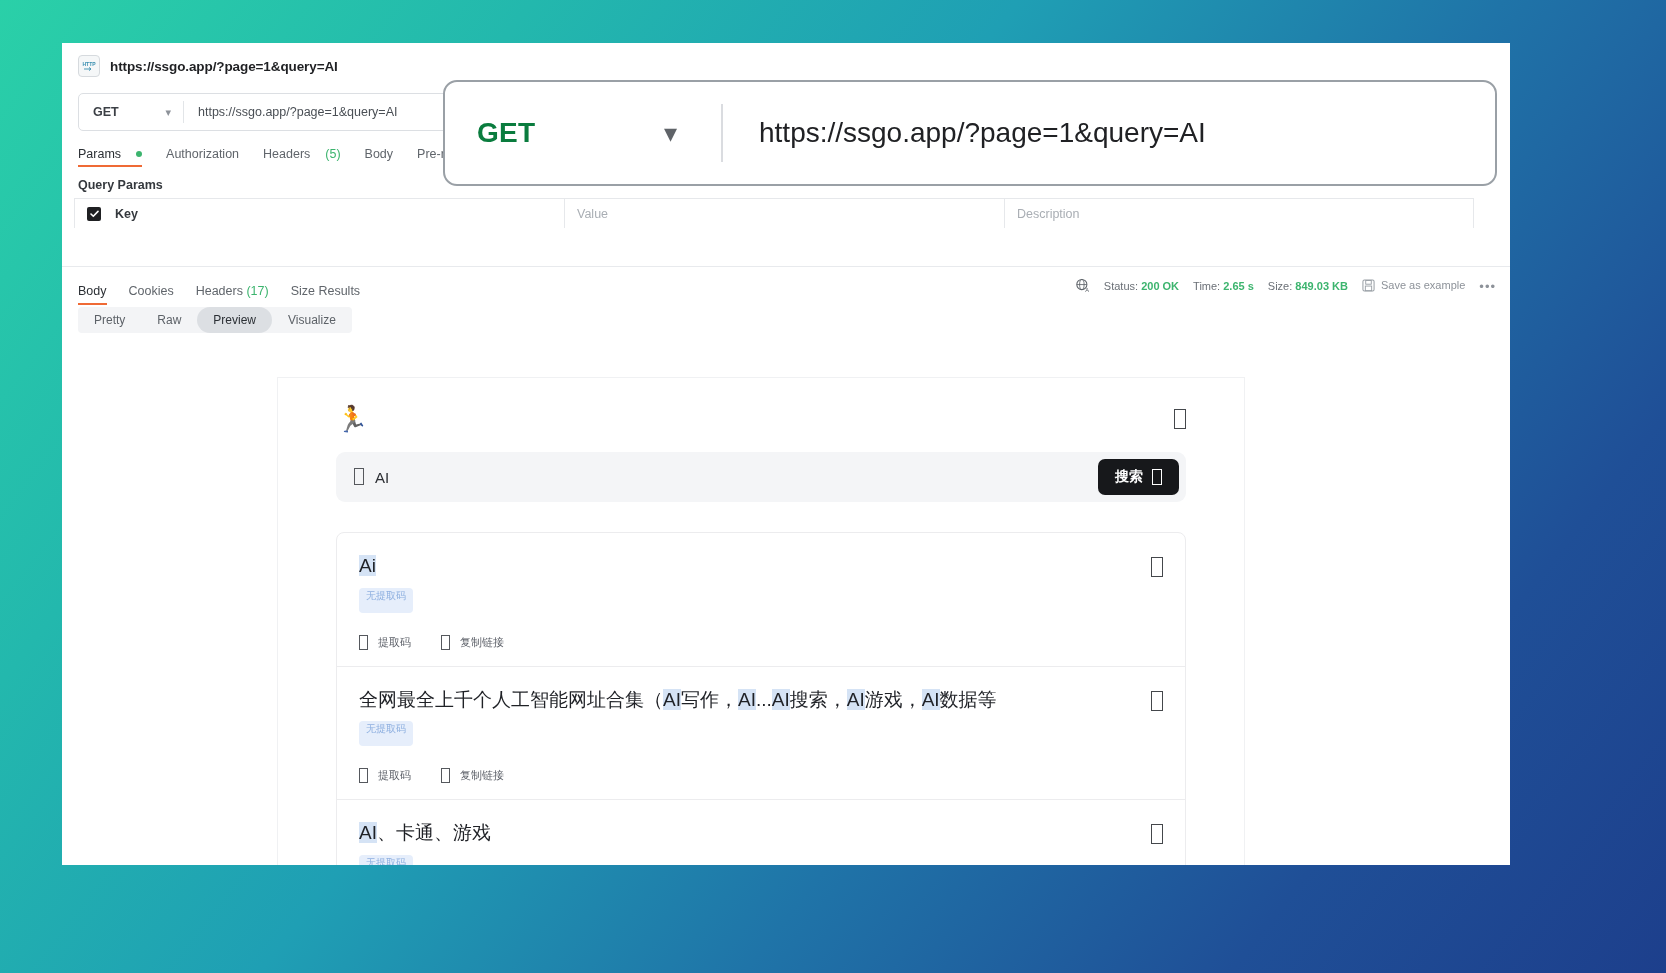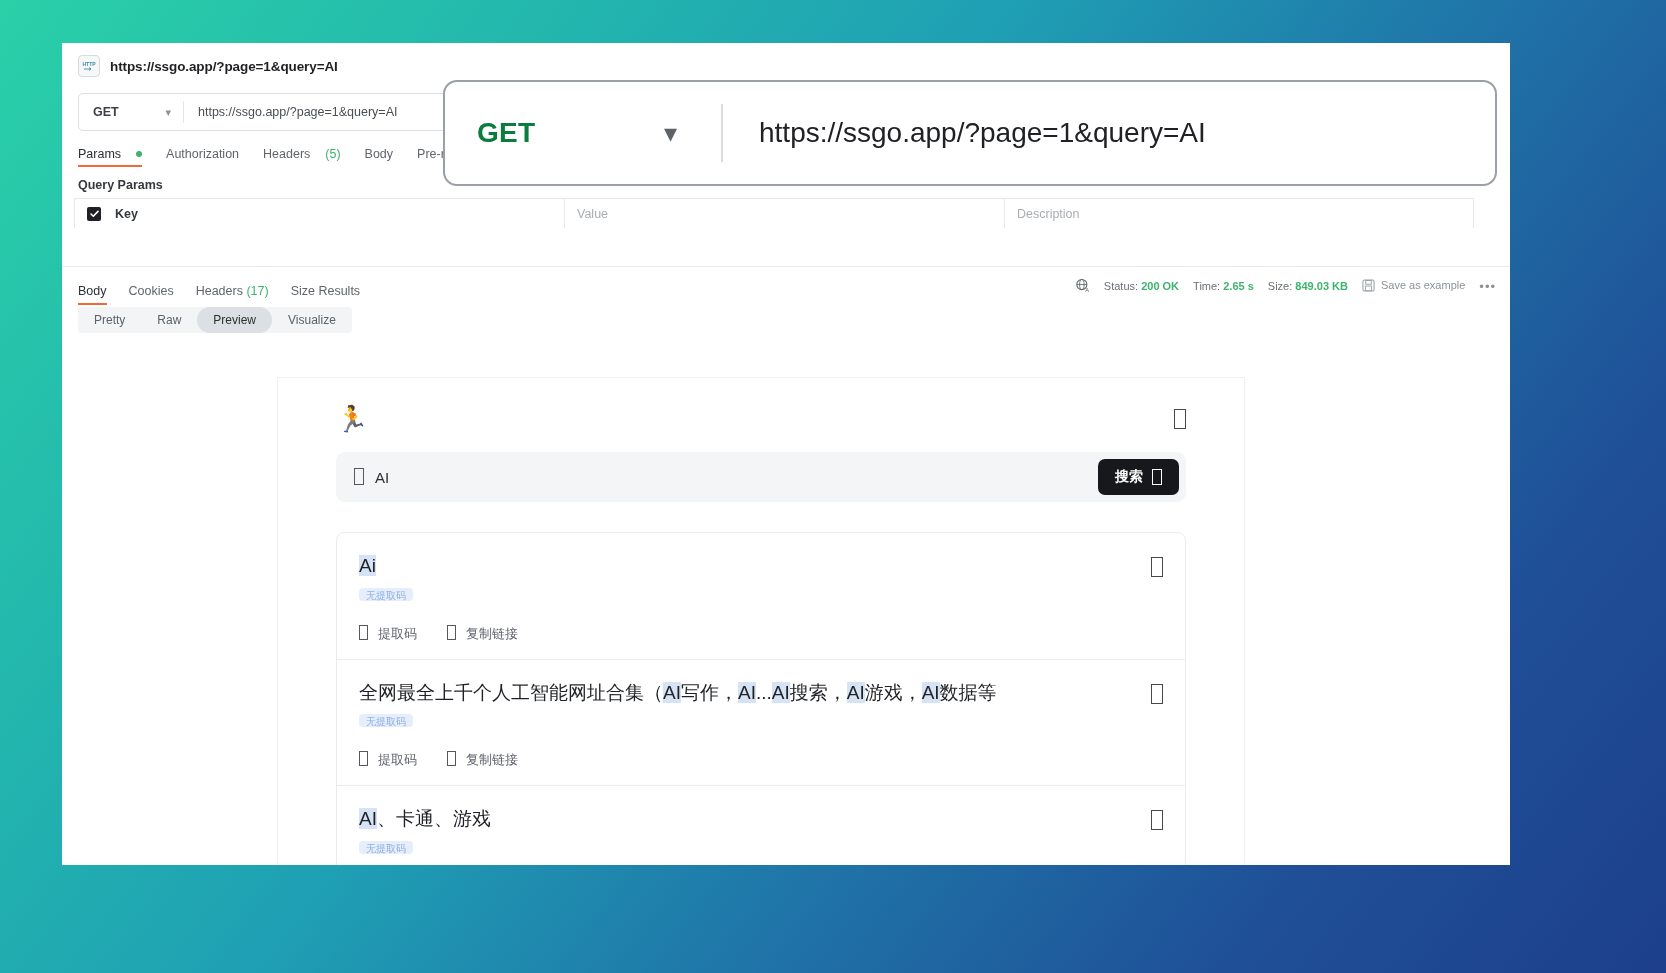--- a/index.html
+++ b/index.html
@@ -324,32 +324,33 @@
     white-space: nowrap;
   }
   .rc-title .hl { background: #d5e3f5; }
   .badge {
     display: inline-block;
     margin-top: 9px;
     background: #e6eefb;
     color: #8fb0e0;
     font-size: 10px;
     border-radius: 4px;
-    padding: 3px 7px 0 7px;
+    padding: 3px 7px 12px 7px;
     line-height: 1;
   }
   .rc-actions {
     display: flex;
     gap: 30px;
     margin-top: 22px;
   }
   .rc-action {
     display: flex;
+    align-items: center;
     gap: 10px;
-    font-size: 13px;
+    font-size: 11px;
     color: #5e626a;
     cursor: pointer;
   }
   .rc-side {
     width: 34px;
     display: flex;
     justify-content: flex-end;
     padding-top: 4px;
     flex: 0 0 auto;
   }

